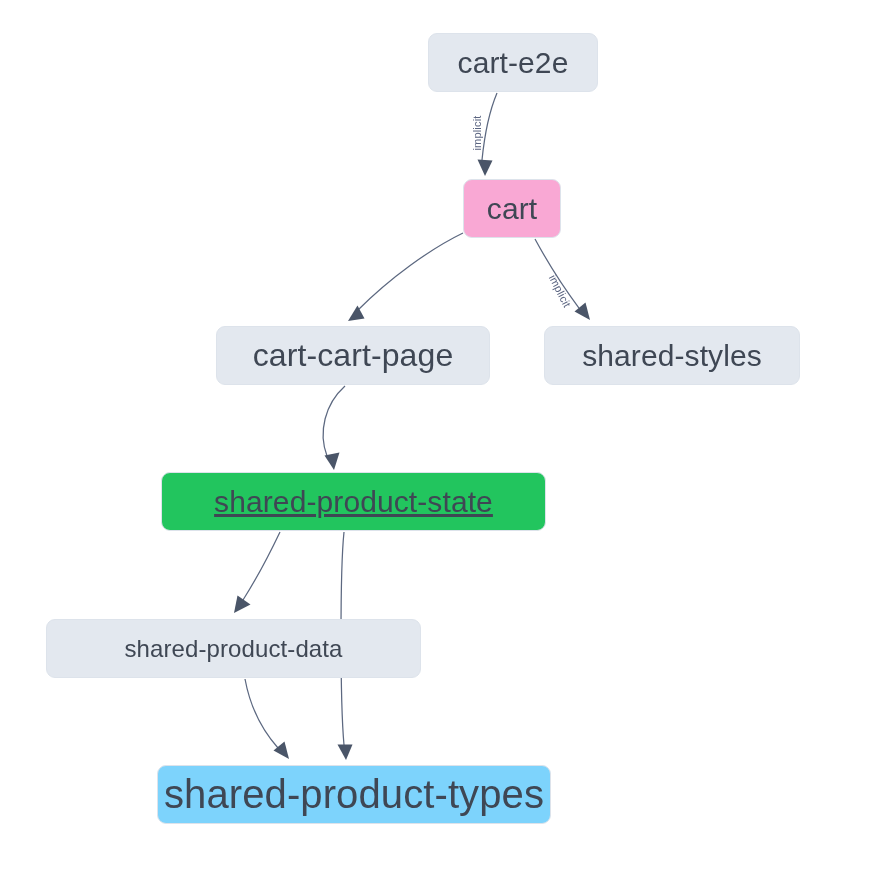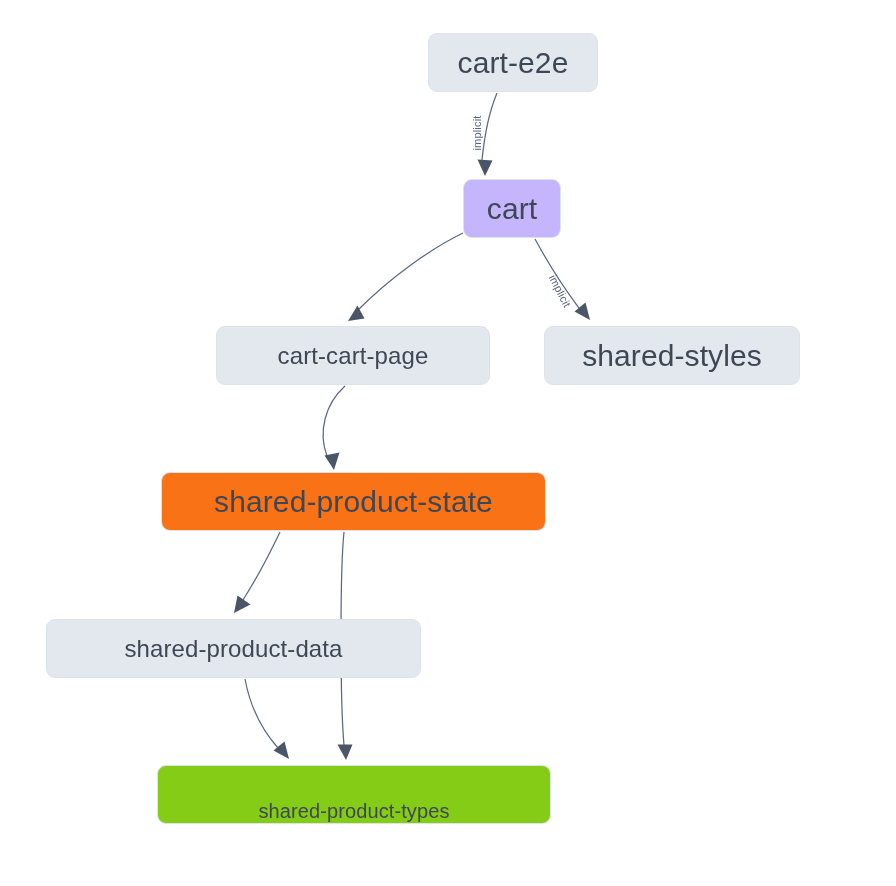--- a/index.html
+++ b/index.html
@@ -95,35 +95,35 @@
     </g>
     <g>
       <path class="edge-path" d="M 245 679 C 250 706, 262 730, 278 748" stroke="#5c6880"></path>
       <polygon class="edge-arrow" points="289,759 273.5,750.5 284.5,741.5" fill="#4a5568"></polygon>
     </g>
   </svg>
 
   <div class="node" style="left: 428px; top: 33px; width: 170px; height: 59px; font-size: 30px; background: rgb(227, 232, 239); border-color: rgb(221, 227, 235); color: rgb(63, 71, 84);">
     <span>cart-e2e</span>
   </div>
-  <div class="node" style="left: 463px; top: 179px; width: 98px; height: 59px; font-size: 30px; background: #c4b5fd; border-color: rgb(221, 227, 235); color: rgb(63, 71, 84);">
+  <div class="node" style="left: 463px; top: 179px; width: 98px; height: 59px; font-size: 30px; background: #f9a8d4; border-color: rgb(221, 227, 235); color: rgb(63, 71, 84);">
     <span>cart</span>
   </div>
-  <div class="node" style="left: 216px; top: 326px; width: 274px; height: 59px; font-size: 24px; background: rgb(227, 232, 239); border-color: rgb(221, 227, 235); color: rgb(63, 71, 84);">
+  <div class="node" style="left: 216px; top: 326px; width: 274px; height: 59px; font-size: 32px; background: rgb(227, 232, 239); border-color: rgb(221, 227, 235); color: rgb(63, 71, 84);">
     <span>cart-cart-page</span>
   </div>
   <div class="node" style="left: 544px; top: 326px; width: 256px; height: 59px; font-size: 30px; background: rgb(227, 232, 239); border-color: rgb(221, 227, 235); color: rgb(63, 71, 84); text-align: center;">
     <span>shared-styles</span>
   </div>
-  <div class="node" style="left: 161px; top: 472px; width: 385px; height: 59px; font-size: 30px; background: #f97316; border-color: rgb(221, 227, 235); color: rgb(63, 71, 84);">
+  <div class="node" style="left: 161px; top: 472px; width: 385px; height: 59px; font-size: 30px; background: #22c55e; border-color: rgb(221, 227, 235); color: rgb(63, 71, 84); text-decoration: underline;">
     <span>shared-product-state</span>
   </div>
   <div class="node" style="left: 46px; top: 619px; width: 375px; height: 59px; font-size: 24px; background: rgb(227, 232, 239); border-color: rgb(221, 227, 235); color: rgb(63, 71, 84);">
     <span>shared-product-data</span>
   </div>
-  <div class="node" style="left: 157px; top: 765px; width: 394px; height: 59px; font-size: 20px; background: #84cc16; border-color: rgb(221, 227, 235); color: rgb(63, 71, 84); align-items: flex-end;">
+  <div class="node" style="left: 157px; top: 765px; width: 394px; height: 59px; font-size: 40px; background: #7dd3fc; border-color: rgb(221, 227, 235); color: rgb(63, 71, 84);">
     <span>shared-product-types</span>
   </div>
 
   <div class="edge-label" style="left: 477px; top: 133px; transform: translate(-50%, -50%) rotate(-90deg); color: rgb(90, 100, 128);">implicit</div>
   <div class="edge-label" style="left: 560px; top: 291px; transform: translate(-50%, -50%) rotate(63deg); color: rgb(90, 100, 128);">implicit</div>
 
 </div>
 
 </body></html>

